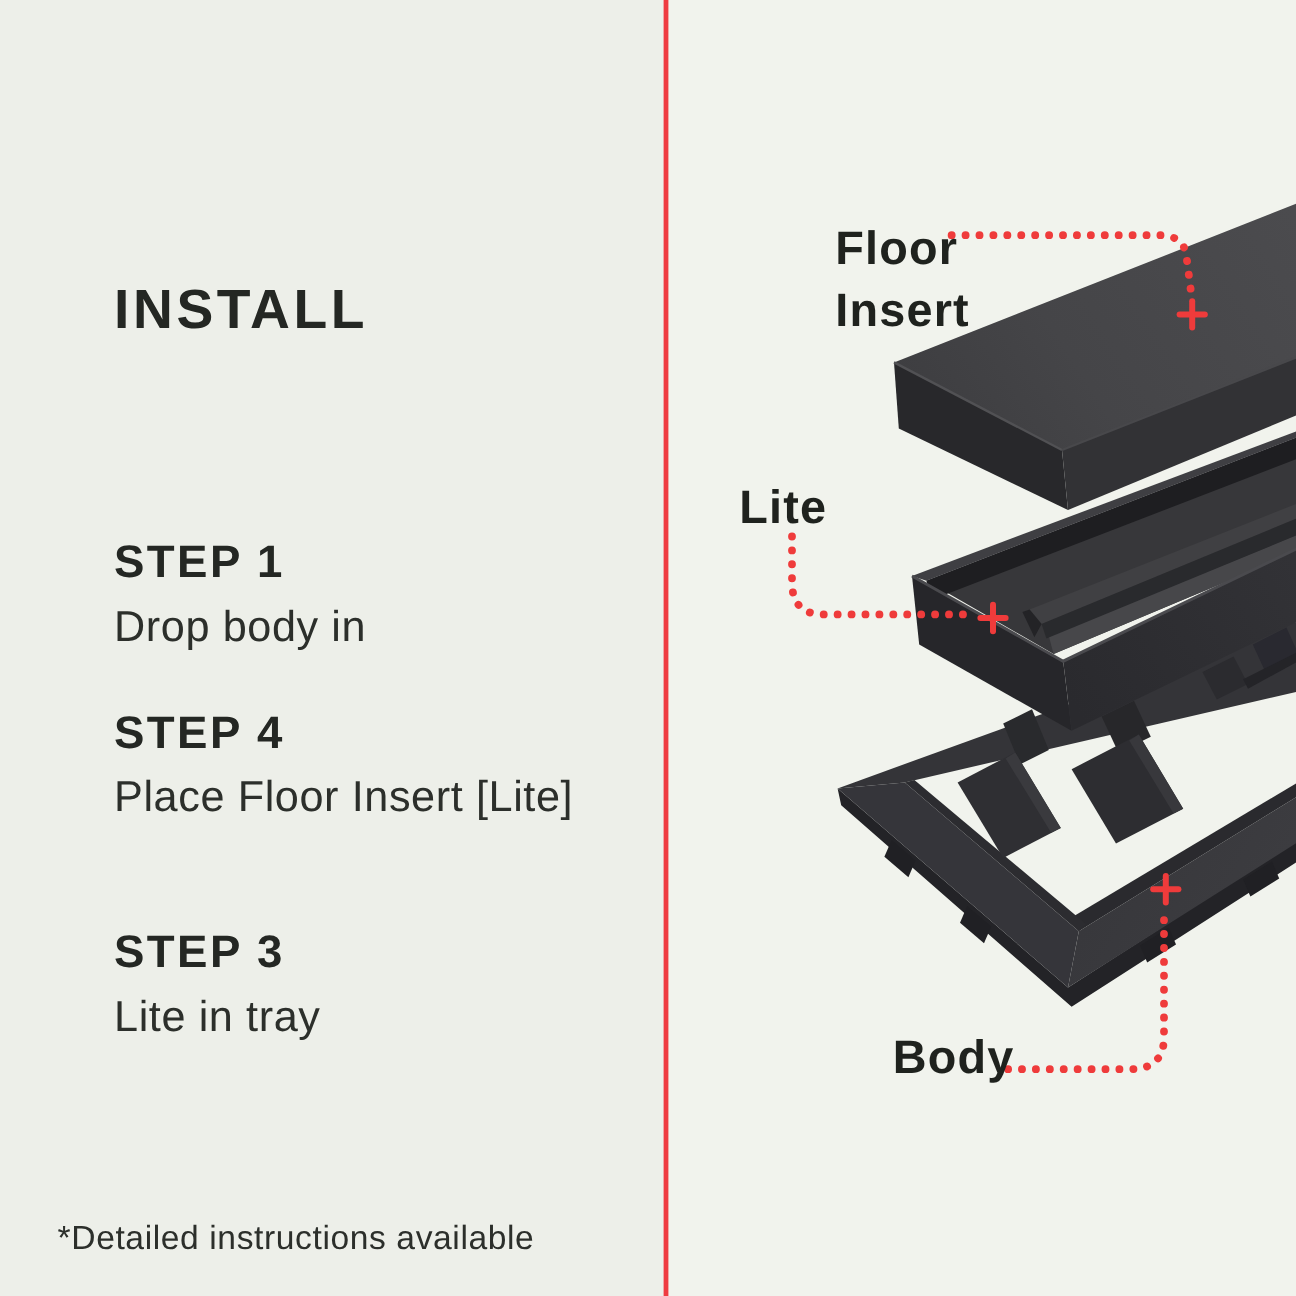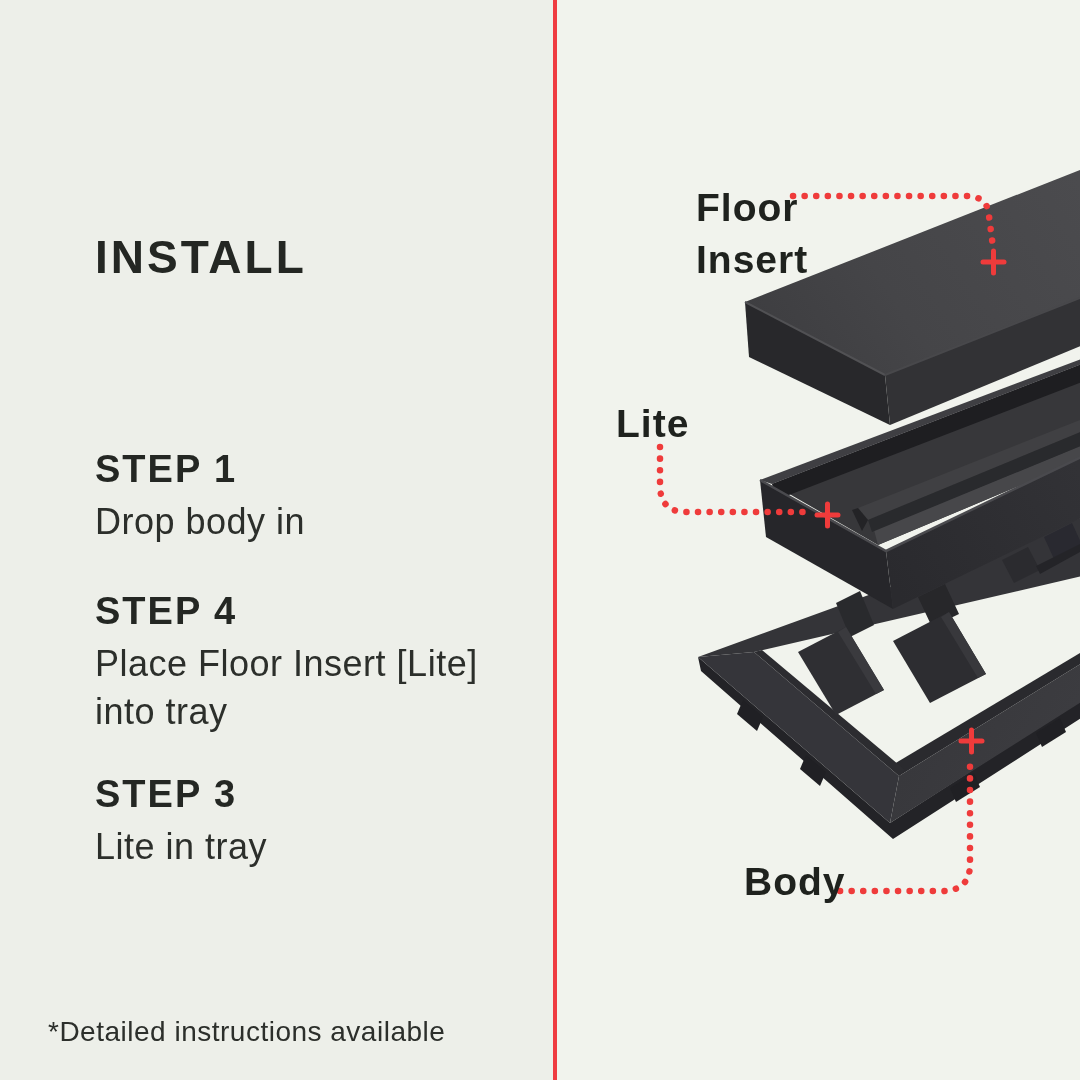--- a/index.html
+++ b/index.html
@@ -75,21 +75,20 @@
 
   <div class="step" style="top:402px">
     <div class="step-h">STEP 1</div>
     <div class="step-b">Drop body in</div>
   </div>
 
   <div class="step" style="top:544px">
     <div class="step-h">STEP 4</div>
     <div class="step-b">
       <div>Place Floor Insert [Lite]</div>
-      <div>into tray</div>
     </div>
   </div>
 
   <div class="step" style="top:727px">
     <div class="step-h">STEP 3</div>
     <div class="step-b">Lite in tray</div>
   </div>
 
   <div class="footnote">*Detailed instructions available</div>
 

